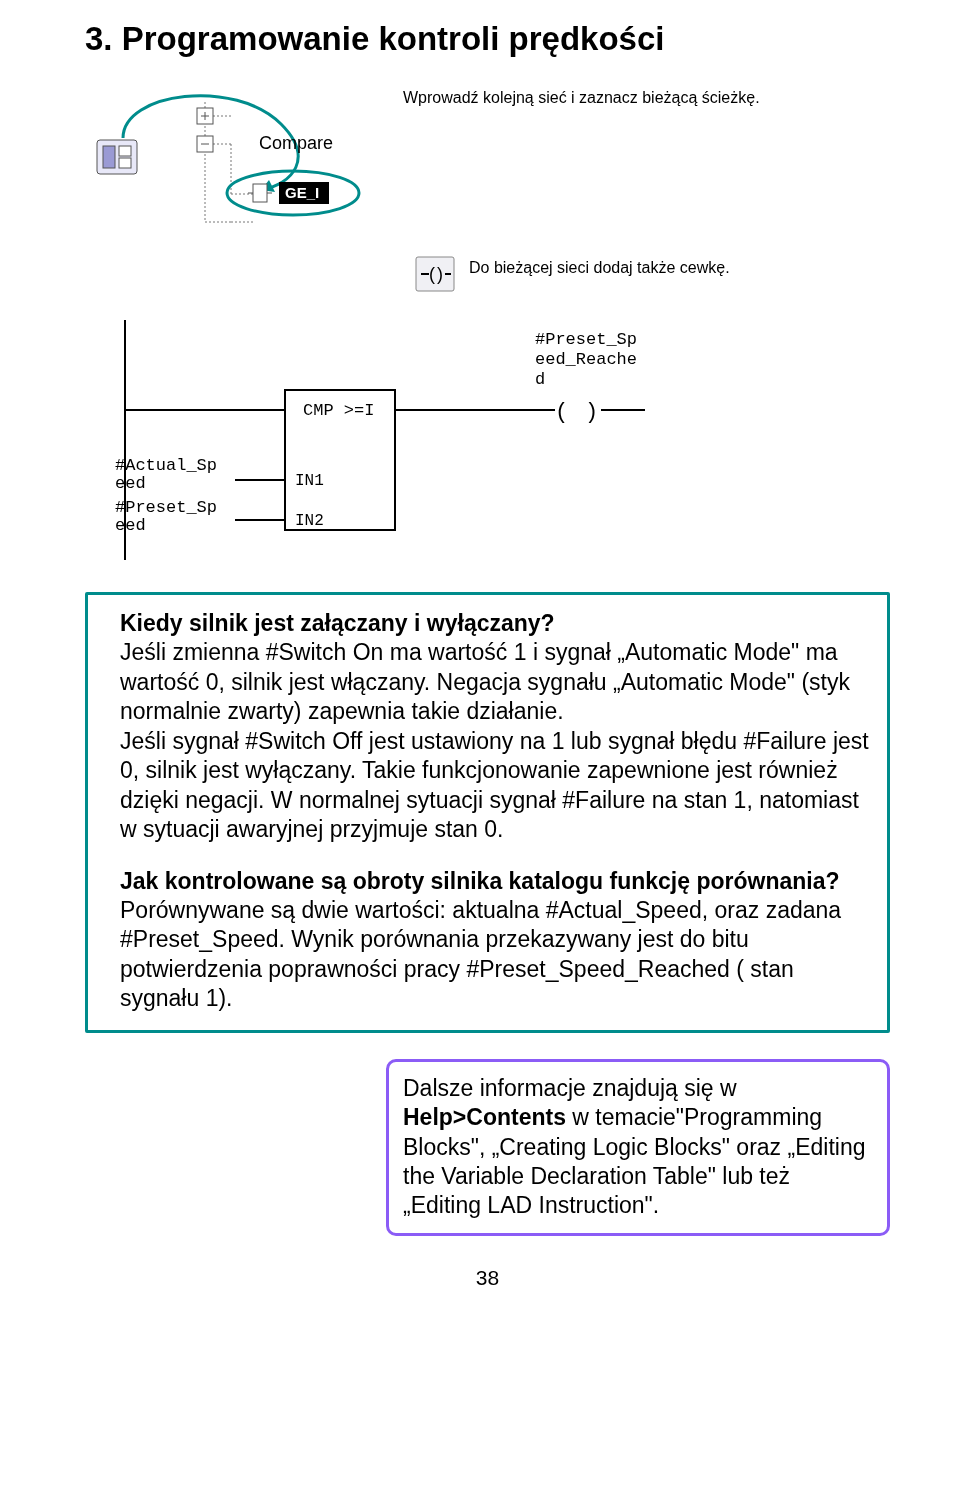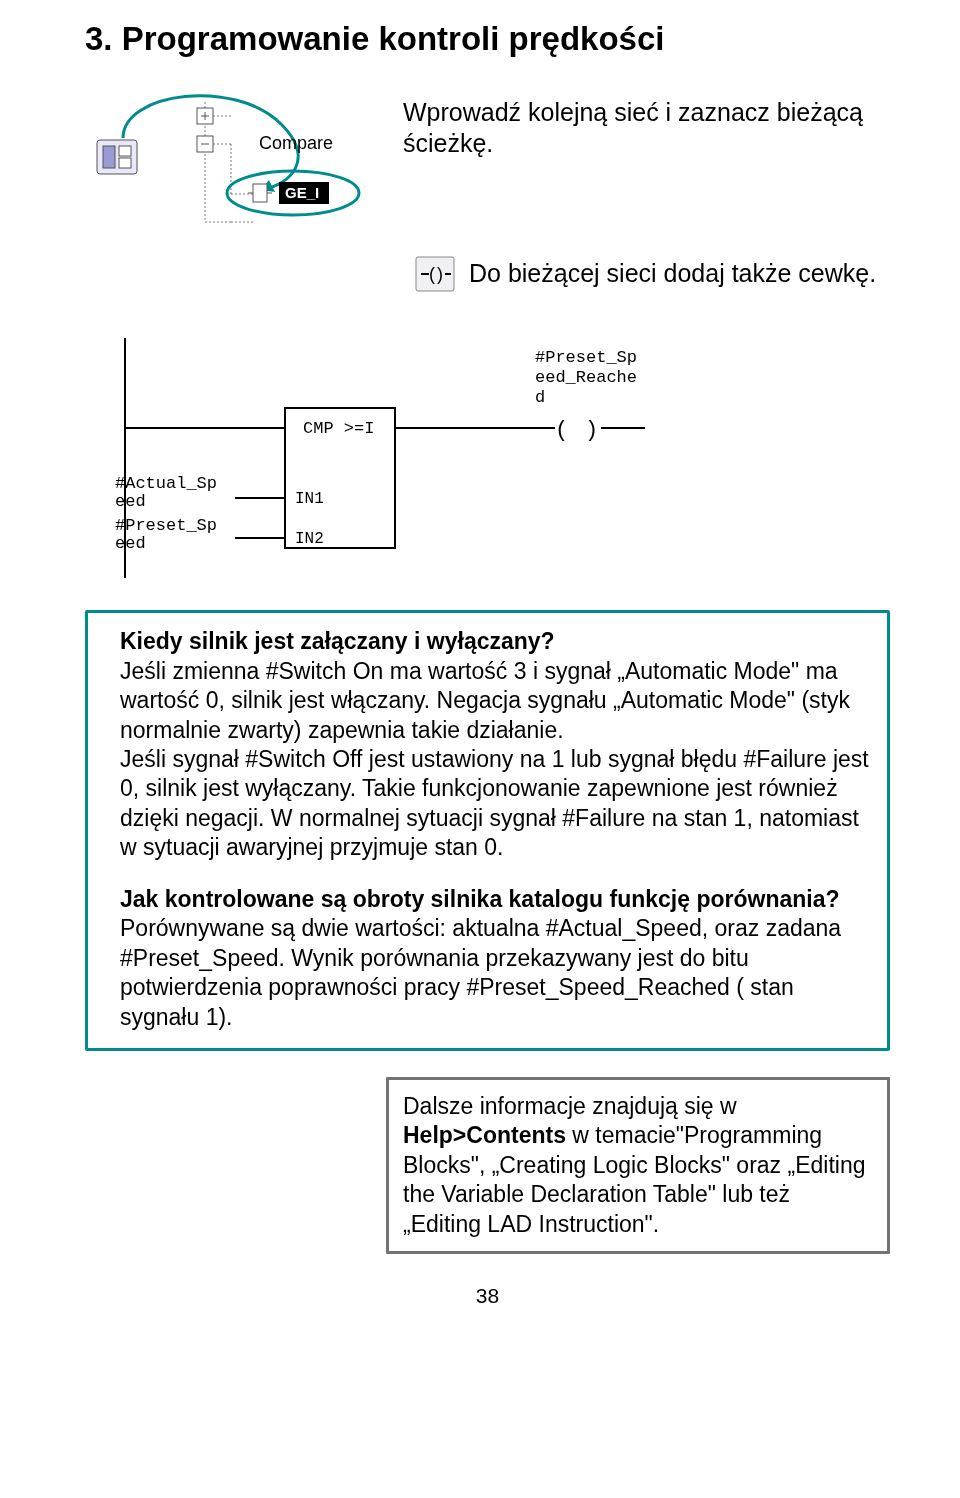--- a/index.html
+++ b/index.html
@@ -22,21 +22,21 @@
   .row1 {
     display: flex;
     align-items: flex-start;
     margin-bottom: 14px;
   }
   .tree-svg {
     flex: 0 0 auto;
     margin-right: 28px;
   }
   .para {
-    font-size: 25px;
+    font-size: 16px;
     line-height: 1.25;
   }
   .row2 {
     display: flex;
     align-items: flex-start;
     margin-bottom: 14px;
   }
   .coil-icon-box {
     flex: 0 0 40px;
     margin-left: 330px;
@@ -67,22 +67,22 @@
   }
   .frame p + p { margin-top: 22px; }
   .frame .b { font-weight: bold; }
 
   .callout-wrap {
     display: flex;
     justify-content: flex-end;
     margin-bottom: 30px;
   }
   .callout {
-    border: 3px solid #737373;
-    border-radius: 1px;
+    border: 3px solid #8b5cf6;
+    border-radius: 10px;
     padding: 12px 14px;
     width: 470px;
     font-size: 23px;
     line-height: 1.28;
   }
   .callout .b { font-weight: bold; }
 
   .pagenum {
     text-align: center;
     font-size: 21px;
@@ -188,21 +188,21 @@
     <text x="30" y="202" font-family="Courier New, monospace" font-size="17">#Preset_Sp</text>
     <text x="30" y="220" font-family="Courier New, monospace" font-size="17">eed</text>
 
     <line x1="150" y1="170" x2="190" y2="170" stroke="#000" stroke-width="2"></line>
     <line x1="150" y1="210" x2="190" y2="210" stroke="#000" stroke-width="2"></line>
   </svg>
 
   <div class="frame">
     <p>
       <span class="b">Kiedy silnik jest załączany i wyłączany?</span><br>
-      <span>Jeśli zmienna #Switch On ma wartość 3 i sygnał „Automatic Mode" ma wartość 0, silnik jest włączany. Negacja sygnału „Automatic Mode" (styk normalnie zwarty) zapewnia takie działanie.</span><br>
+      <span>Jeśli zmienna #Switch On ma wartość 1 i sygnał „Automatic Mode" ma wartość 0, silnik jest włączany. Negacja sygnału „Automatic Mode" (styk normalnie zwarty) zapewnia takie działanie.</span><br>
       <span>Jeśli sygnał #Switch Off jest ustawiony na 1 lub sygnał błędu #Failure jest 0, silnik jest wyłączany. Takie funkcjonowanie zapewnione jest również dzięki negacji. W normalnej sytuacji sygnał #Failure na stan 1, natomiast w sytuacji awaryjnej przyjmuje stan 0.</span>
     </p>
     <p>
       <span class="b"> Jak kontrolowane są obroty silnika katalogu funkcję porównania?</span><br>
       <span>Porównywane są dwie wartości: aktualna #Actual_Speed, oraz zadana #Preset_Speed. Wynik porównania przekazywany jest do bitu potwierdzenia poprawności pracy #Preset_Speed_Reached ( stan sygnału 1).</span>
     </p>
   </div>
 
   <div class="callout-wrap">
     <div class="callout">

